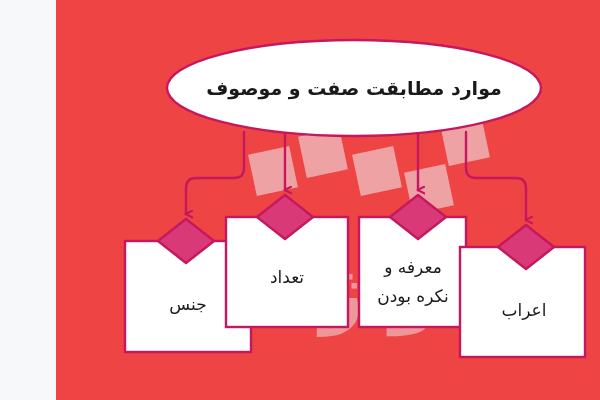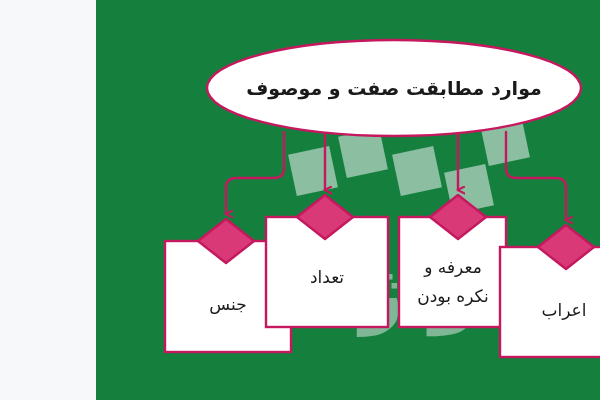--- a/index.html
+++ b/index.html
@@ -9,23 +9,23 @@
   }
   body {
     width: 600px;
     height: 400px;
     background: #f7f8fa;
     font-family: "DejaVu Sans", "Liberation Sans", sans-serif;
     overflow: hidden;
   }
   #diagram-root {
     position: relative;
-    width: 504px;
+    width: 544px;
     height: 400px;
-    background: #15803d;
+    background: #ef4444;
   }
   #diagram-svg {
     position: absolute;
     top: 0;
     left: 0;
     width: 600px;
     height: 400px;
     display: block;
   }
   .node-text {

